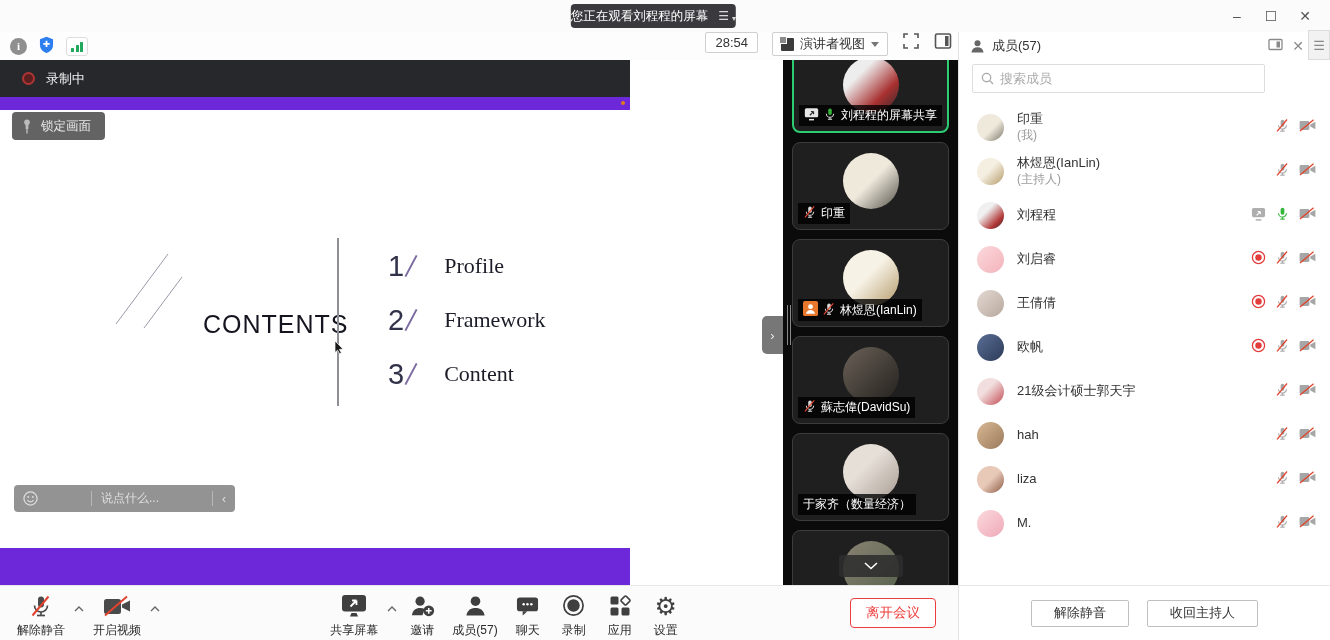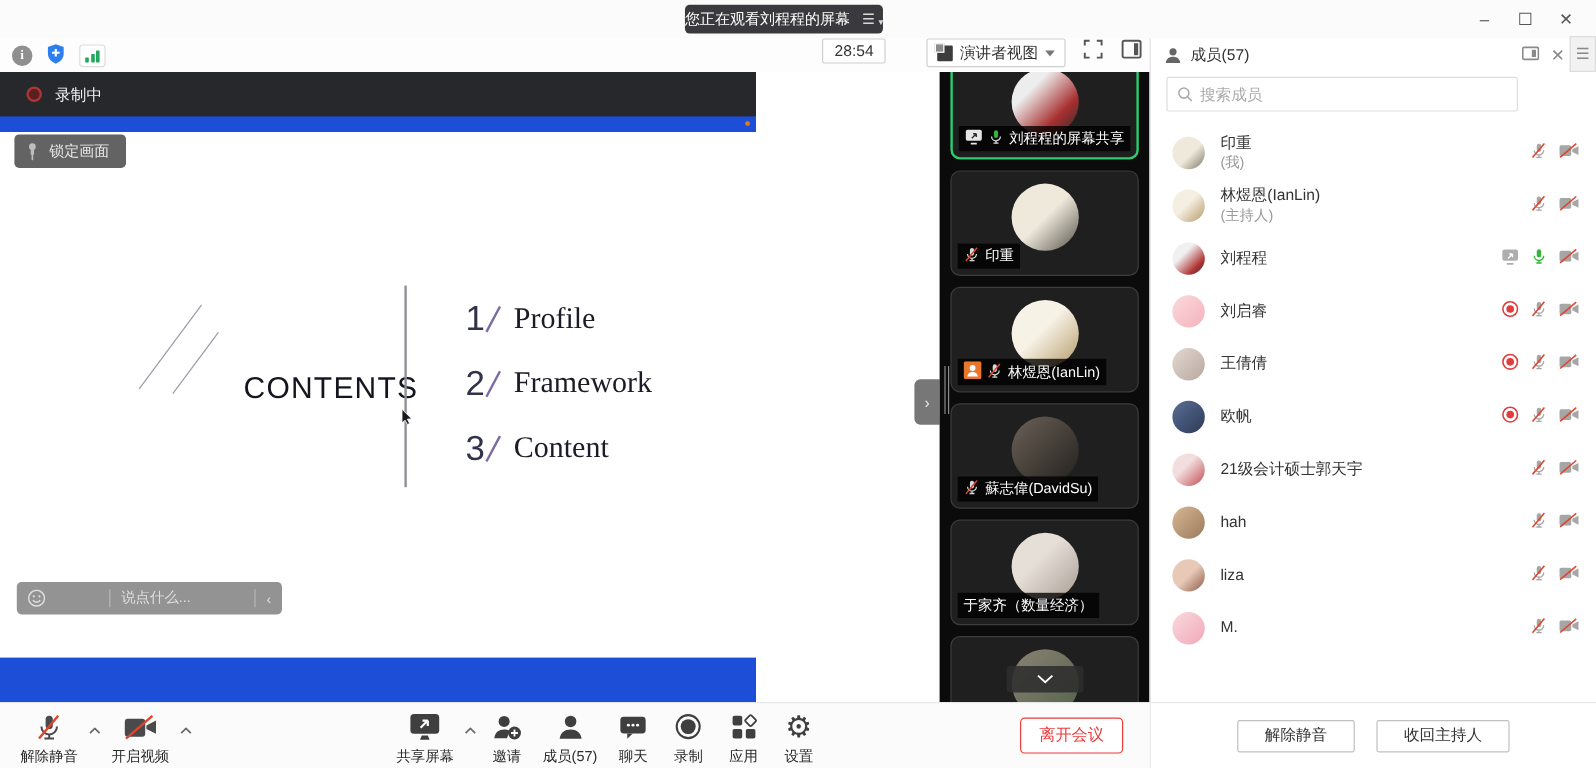--- a/index.html
+++ b/index.html
@@ -15,49 +15,49 @@
   .win-btn { width:34px; height:32px; display:flex; align-items:center; justify-content:center; color:#555; font-size:14px; cursor:default; }
 
   
   .viewbar { position:absolute; left:0; top:32px; width:958px; height:28px; background:#fdfdfd; }
   .vb-left { position:absolute; left:10px; top:0; height:28px; display:flex; align-items:center; gap:11px; }
   .info-ic { width:17px; height:17px; border-radius:50%; background:#8f8f8f; color:#fff; font:bold 11px "Liberation Serif",serif; display:flex; align-items:center; justify-content:center; }
   .signal-box { width:22px; height:19px; border:1px solid #ddd; border-radius:3px; display:flex; align-items:flex-end; justify-content:center; gap:1.5px; padding-bottom:3px; background:#fff; }
   .signal-box i { width:3px; background:#21a85c; display:block; border-radius:0.5px; }
   .vb-right { position:absolute; right:6px; top:0; height:28px; display:flex; align-items:flex-start; gap:14px; }
   .timer-box { border:1px solid #cfcfcf; border-radius:2px; background:#fff; padding:2px 9px; font-size:13px; color:#333; }
-  .view-btn { border:1px solid #cfcfcf; border-radius:2px; background:#fff; padding:2px 8px; display:flex; align-items:center; gap:6px; font-size:13px; color:#333;margin-left:20px; }
+  .view-btn { border:1px solid #cfcfcf; border-radius:2px; background:#fff; padding:2px 8px; display:flex; align-items:center; gap:6px; font-size:13px; color:#333; }
   .layout-ic { width:13px; height:13px; background:#3c3c3c; position:relative; border-radius:1px; }
   .layout-ic::after { content:""; position:absolute; left:-2px; top:-2px; width:6px; height:6px; background:#8b8b8b; border:1px solid #fdfdfd; }
   .caret-down { width:0; height:0; border-left:4px solid transparent; border-right:4px solid transparent; border-top:5px solid #777; }
   .fs-ic, .panel-ic { width:18px; height:18px; }
 
   
-  .stage { position:absolute; left:0; top:60px; width:630px; height:525px; background:#1d4ed8; }
+  .stage { position:absolute; left:0; top:60px; width:630px; height:525px; background:#6d28d9; }
   .recbar { position:absolute; left:0; top:0; width:100%; height:37px; background:#26282c; display:flex; align-items:center; padding-left:22px; gap:11px; }
   .rec-dot { width:13px; height:13px; border-radius:50%; border:2px solid #b03434; background:#5a1f1f; }
   .recbar span { color:#f2f2f2; font-size:13px; }
   .slide { position:absolute; left:0; top:50px; width:783px; height:438px; background:#fff; }
   .orange-dot { position:absolute; right:5px; top:41px; width:4px; height:4px; border-radius:50%; background:#e07b1f; }
 
   .pin-btn { position:absolute; left:12px; top:52px; height:28px; background:rgba(86,86,86,0.92); border-radius:4px; color:#e8e8e8; display:flex; align-items:center; gap:8px; padding:0 14px 0 9px; font-size:12.5px; }
   .msg-box { position:absolute; left:14px; top:425px; height:27px; background:rgba(128,128,128,0.85); border-radius:4px; display:flex; align-items:center; color:#dfdfdf; font-size:12px; }
   .msg-box .seg { padding:0 9px; display:flex; align-items:center; height:15px; }
   .msg-box .seg + .seg { border-left:1px solid rgba(220,220,220,0.5);margin-left:44px; }
   .collapse-handle { position:absolute; left:762px; top:256px; width:21px; height:38px; background:rgba(95,95,95,0.85); border-radius:5px 0 0 5px; color:#e8e8e8; display:flex; align-items:center; justify-content:center; font-size:13px; }
 
   
   .deco-lines { position:absolute; left:112px; top:138px; }
   .slide-title { position:absolute; left:203px; top:200px; font-size:25px; letter-spacing:1px; color:#15151f; }
   .slide-divider { position:absolute; left:337px; top:128px; width:2px; height:168px; background:#8f8f98; }
   .toc { position:absolute; left:388px; top:138px; }
   .toc-item { display:flex; align-items:center; height:36px; margin-bottom:18px; }
   .toc-num { font-size:29px; color:#32324a; font-weight:400; }
   .toc-slash { display:inline-block; width:2px; height:24px; background:#7b6ba0; transform:rotate(28deg); margin:0 16px 0 6px; }
-  .toc-label { font-family:"Liberation Serif","DejaVu Serif",serif; font-size:25px; color:#1c1c28; }
+  .toc-label { font-family:"Liberation Serif","DejaVu Serif",serif; font-size:22px; color:#1c1c28;margin-left:16px; }
   .cursor-arrow { position:absolute; left:334px; top:230px; }
 
   
   .strip { position:absolute; left:783px; top:60px; width:175px; height:525px; background:#0b0b0b; overflow:hidden; }
   .drag-lines { position:absolute; left:4px; top:245px; height:40px; display:flex; gap:2px; z-index:5; }
   .drag-lines i { width:1px; height:40px; background:#8a8a8a; display:block; }
   .thumb { position:relative; width:157px; height:88px; margin:0 auto 9px auto; background:#1f1f1f; border:1px solid #3c3c3c; border-radius:8px; }
   .thumb:first-child { margin-top:-15px; }
   .thumb.active { border:2px solid #2ecc71; }
   .thumb-avatar { position:absolute; left:50%; top:10px; transform:translateX(-50%); width:56px; height:56px; border-radius:50%; }

